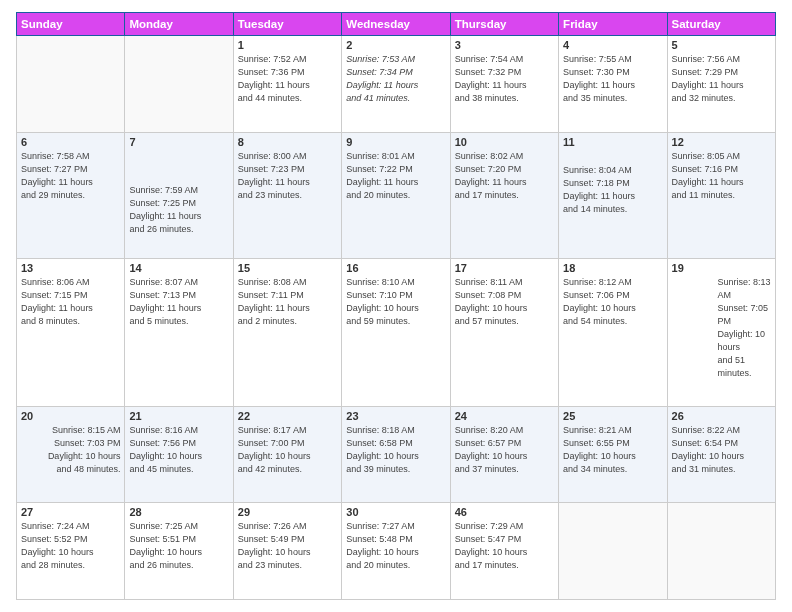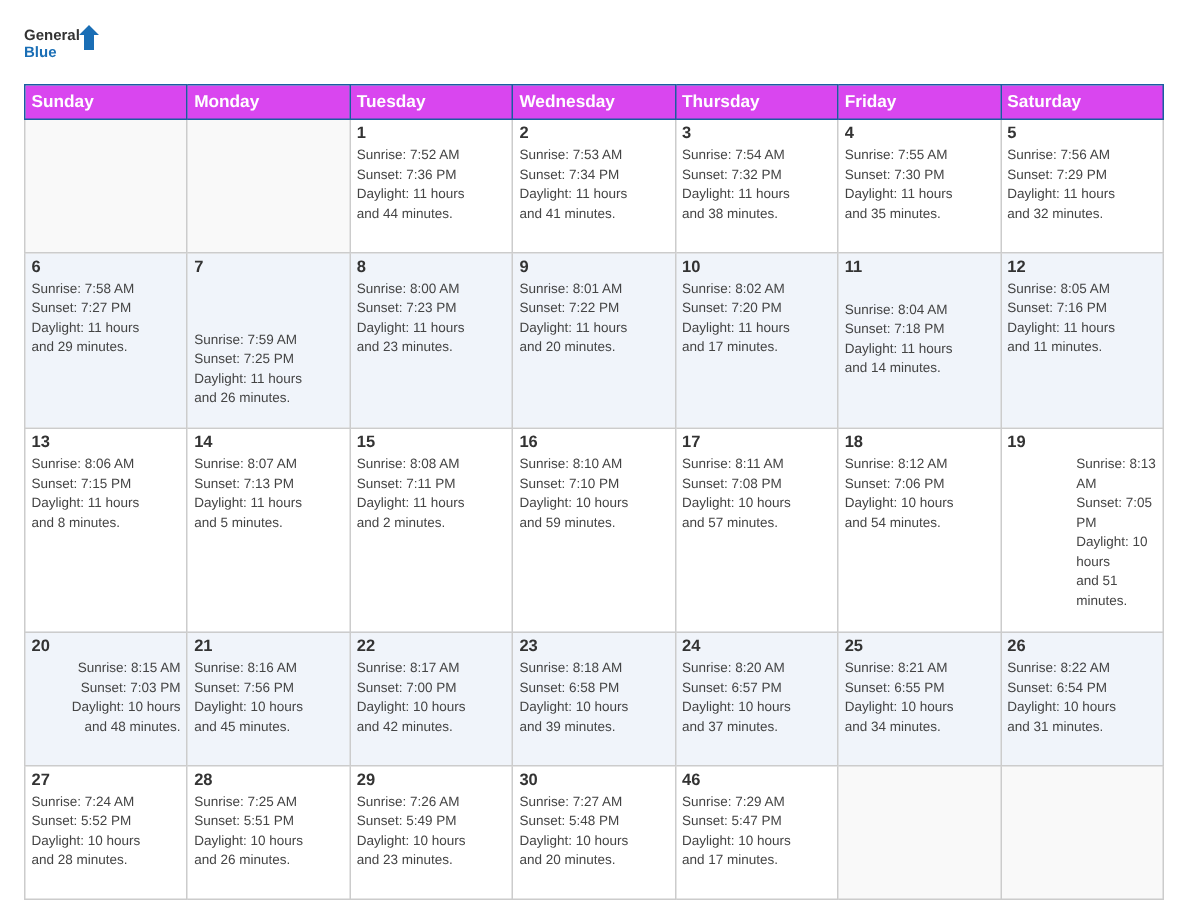--- a/index.html
+++ b/index.html
@@ -86,33 +86,20 @@
       line-height: 1.45;
     }
     .row-shade td {
       background: #f0f4fa !important;
     }
   </style>
 </head>
 <body>
 
 <div class="page">
-  <div class="header">
-    <div class="logo">
-    <svg width="50" height="36" viewBox="0 0 60 36" xmlns="http://www.w3.org/2000/svg">
-      <text x="0" y="14" font-size="12" font-weight="bold" font-family="Arial" fill="#333">General</text>
-      <text x="0" y="28" font-size="12" font-weight="bold" font-family="Arial" fill="#1a6eb5">Blue</text>
-      <polygon points="52,2 60,10 56,10 56,22 48,22 48,10 44,10" fill="#1a6eb5"></polygon>
-    </svg>
-  </div>
-    <div class="title-area">
-      <div class="month-title"></div>
-      <div class="location"></div>
-    </div>
-  </div>
 
   <table class="calendar">
     <thead>
       <tr>
 
       <th>Sunday</th>
           <th>Monday</th>
           <th>Tuesday</th>
           <th>Wednesday</th>
           <th>Thursday</th>
@@ -126,21 +113,21 @@
           <td class="empty"></td>
           <td>
             <span class="day-number">1</span>
             <div class="day-info" style="white-space: pre-line;">Sunrise: 7:52 AM
 Sunset: 7:36 PM
 Daylight: 11 hours
 and 44 minutes.</div>
           </td>
           <td>
             <span class="day-number">2</span>
-            <div class="day-info" style="white-space: pre-line;">Sunrise: 7:53 AM
+            <div class="day-info" style="white-space: pre-line; font-style: italic;">Sunrise: 7:53 AM
 Sunset: 7:34 PM
 Daylight: 11 hours
 and 41 minutes.</div>
           </td>
           <td>
             <span class="day-number">3</span>
             <div class="day-info" style="white-space: pre-line;">Sunrise: 7:54 AM
 Sunset: 7:32 PM
 Daylight: 11 hours
 and 38 minutes.</div>

